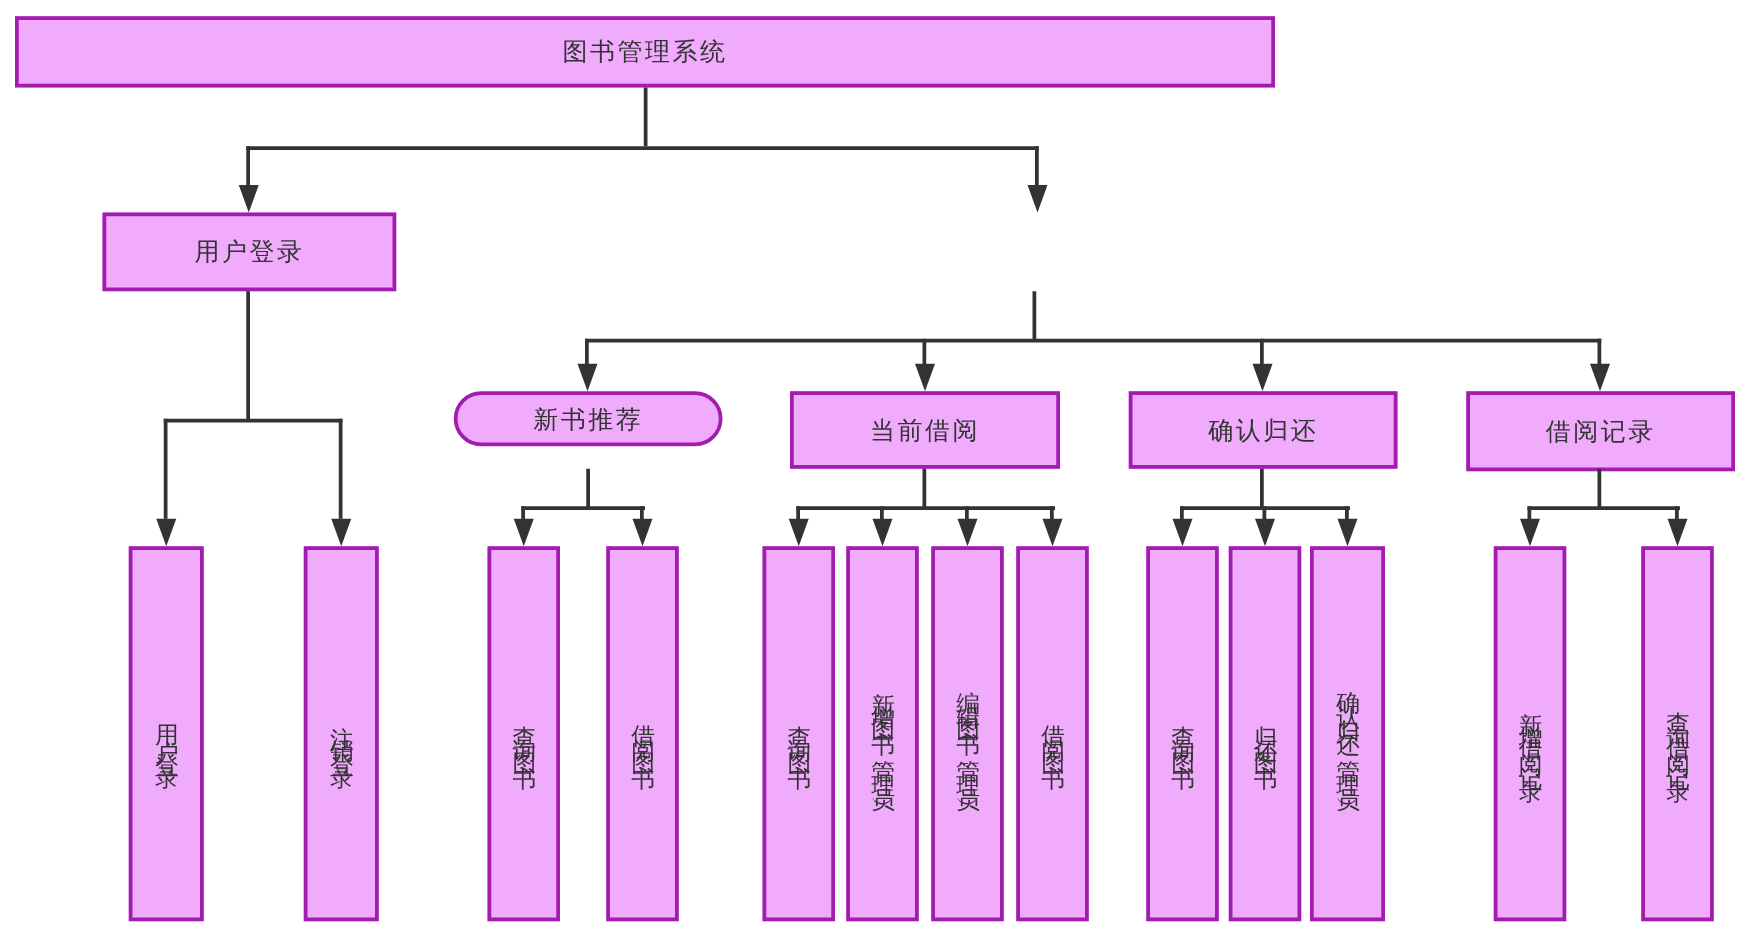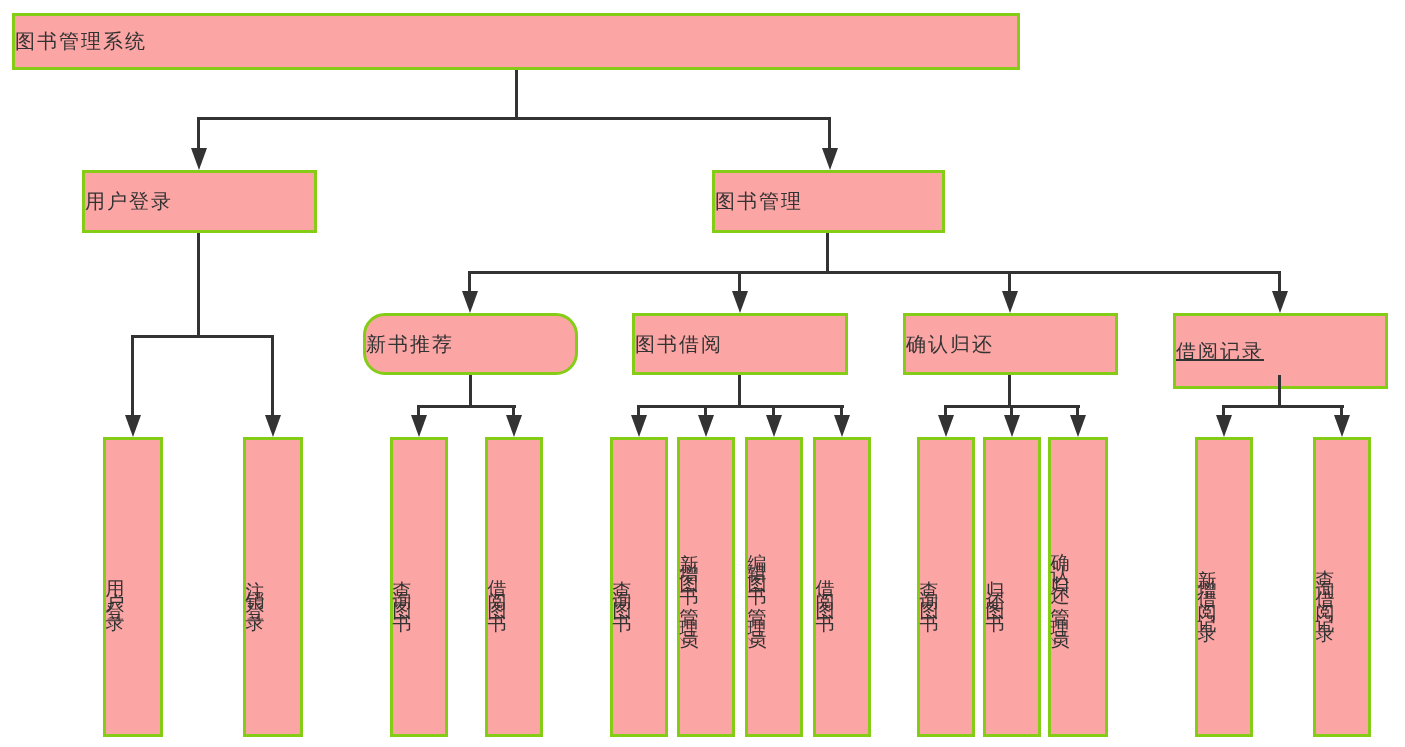--- a/index.html
+++ b/index.html
@@ -12,24 +12,25 @@
     position: relative;
     width: 1405px;
     height: 747px;
     background: #ffffff;
     overflow: hidden;
     color: #333333;
   }
   .box {
     position: absolute;
     box-sizing: border-box;
-    background: #fca5a5;
-    border: 3px solid #84cc16;
+    background: #f0abfc;
+    border: 3px solid #a21caf;
     display: flex;
     align-items: center;
+    justify-content: center;
     font-size: 20px;
     color: #333333;
     letter-spacing: 2px;
   }
   .vbox {
     font-size: 19px;
   }
   .vbox .vtext {
     writing-mode: vertical-lr;
     text-orientation: mixed;
@@ -74,52 +75,49 @@
   <div class="vline" style="left:515px; top:70px; height:47px;"></div>
   <div class="hline" style="left:197px; top:117px; width:634px;"></div>
   <div class="vline" style="left:197px; top:117px; height:33px;"></div>
   <div class="arrow" style="left:191px; top:148px;"></div>
   <div class="vline" style="left:828px; top:117px; height:33px;"></div>
   <div class="arrow" style="left:822px; top:148px;"></div>
 
   <div class="box" style="left:82px; top:170px; width:235px; height:63px;">
     <span>用户登录</span>
   </div>
-  <div class="box" style="left:712px; top:170px; width:233px; height:63px;">
-    <span>图书管理</span>
-  </div>
 
   <div class="vline" style="left:197px; top:233px; height:104px;"></div>
   <div class="hline" style="left:131px; top:335px; width:143px;"></div>
   <div class="vline" style="left:131px; top:335px; height:80px;"></div>
   <div class="arrow" style="left:125px; top:415px;"></div>
   <div class="vline" style="left:271px; top:335px; height:80px;"></div>
   <div class="arrow" style="left:265px; top:415px;"></div>
 
   <div class="vline" style="left:826px; top:233px; height:40px;"></div>
   <div class="hline" style="left:468px; top:271px; width:813px;"></div>
   <div class="vline" style="left:468px; top:271px; height:22px;"></div>
   <div class="arrow" style="left:462px; top:291px;"></div>
   <div class="vline" style="left:738px; top:271px; height:22px;"></div>
   <div class="arrow" style="left:732px; top:291px;"></div>
   <div class="vline" style="left:1008px; top:271px; height:22px;"></div>
   <div class="arrow" style="left:1002px; top:291px;"></div>
   <div class="vline" style="left:1278px; top:271px; height:22px;"></div>
   <div class="arrow" style="left:1272px; top:291px;"></div>
 
-  <div class="box" style="left:363px; top:313px; width:215px; height:62px;border-radius:22px;">
+  <div class="box" style="left:363px; top:313px; width:215px; height:44px;border-radius:22px;">
     <span>新书推荐</span>
   </div>
   <div class="box" style="left:632px; top:313px; width:216px; height:62px;">
-    <span>图书借阅</span>
+    <span>当前借阅</span>
   </div>
   <div class="box" style="left:903px; top:313px; width:215px; height:62px;">
     <span>确认归还</span>
   </div>
-  <div class="box" style="left:1173px; top:313px; width:215px; height:76px;text-decoration:underline;">
+  <div class="box" style="left:1173px; top:313px; width:215px; height:64px;">
     <span>借阅记录</span>
   </div>
 
   <div class="vline" style="left:469px; top:375px; height:32px;"></div>
   <div class="hline" style="left:417px; top:405px; width:99px;"></div>
   <div class="vline" style="left:417px; top:405px; height:14px;"></div>
   <div class="arrow" style="left:411px; top:415px;"></div>
   <div class="vline" style="left:512px; top:405px; height:14px;"></div>
   <div class="arrow" style="left:506px; top:415px;"></div>
 

